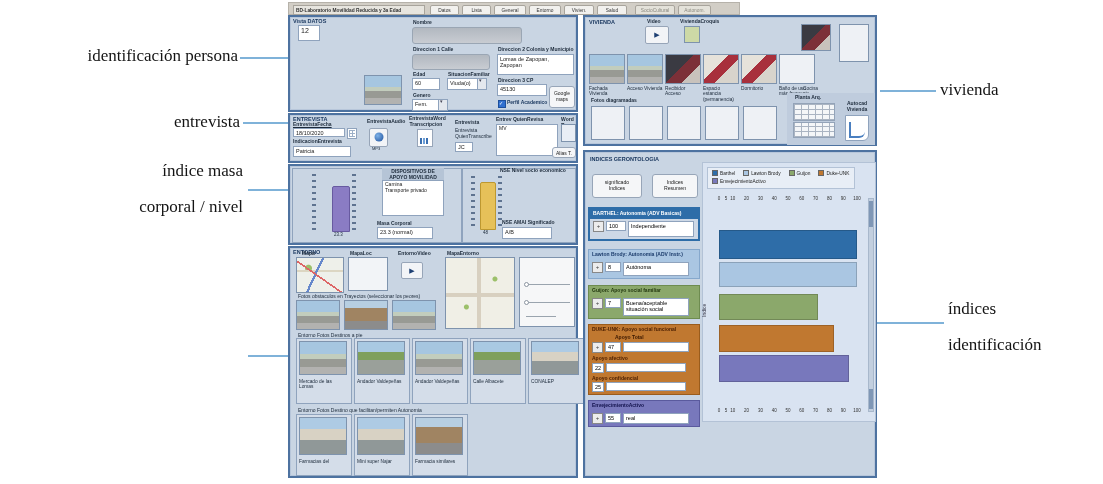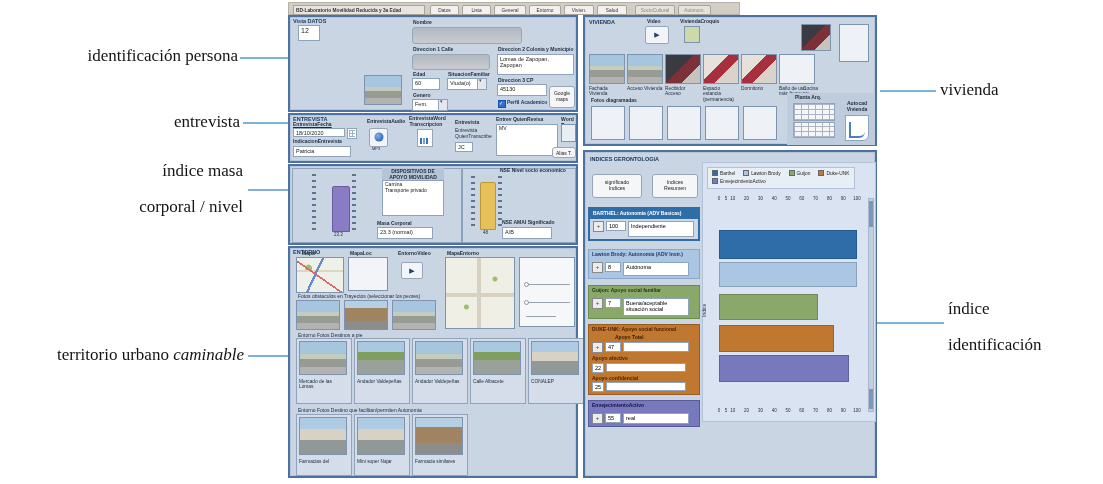--- a/index.html
+++ b/index.html
@@ -85,27 +85,26 @@
   <div class="ann" style="left:30px;top:47px;width:208px;text-align:right;">identificación persona</div>
   <div class="conn" style="left:240px;top:57px;width:68px;"></div>
 
   <div class="ann" style="left:30px;top:113px;width:210px;text-align:right;">entrevista</div>
   <div class="conn" style="left:243px;top:122px;width:48px;"></div>
 
   <div class="ann" style="left:30px;top:162px;width:213px;text-align:right;">índice masa</div>
   <div class="ann" style="left:30px;top:198px;width:213px;text-align:right;">corporal / nivel</div>
   <div class="conn" style="left:248px;top:189px;width:46px;"></div>
 
-  <div class="ann" style="left:8px;top:346px;width:236px;text-align:right;"><span>territorio urbano </span><i>caminable</i></div>
   <div class="conn" style="left:248px;top:355px;width:44px;"></div>
 
   <div class="ann" style="left:940px;top:81px;">vivienda</div>
   <div class="conn" style="left:880px;top:90px;width:56px;"></div>
 
-  <div class="ann" style="left:948px;top:300px;">índice</div>
+  <div class="ann" style="left:948px;top:300px;">índices</div>
   <div class="ann" style="left:948px;top:336px;">identificación</div>
   <div class="conn" style="left:858px;top:322px;width:86px;"></div>
 
   <div class="topbar" style="left:288px;top:2px;width:452px;height:13px;">
     <div class="abs" style="left:4px;top:2px;width:132px;height:10px;background:#e7e5df;border:1px solid #a8a49c;font-size:4.8px;font-weight:bold;color:#333;line-height:9px;padding:0 2px;box-sizing:border-box;overflow:hidden;">BD-Laboratorio Movilidad Reducida y 3a Edad</div>
     <div class="tab" style="left:141px;top:2px;width:29px;">Datos</div>
     <div class="tab" style="left:173px;top:2px;width:29px;">Lista</div>
     <div class="tab" style="left:205px;top:2px;width:32px;">General</div>
     <div class="tab" style="left:240px;top:2px;width:32px;">Entorno</div>
     <div class="tab" style="left:275px;top:2px;width:30px;">Vivien.</div>

